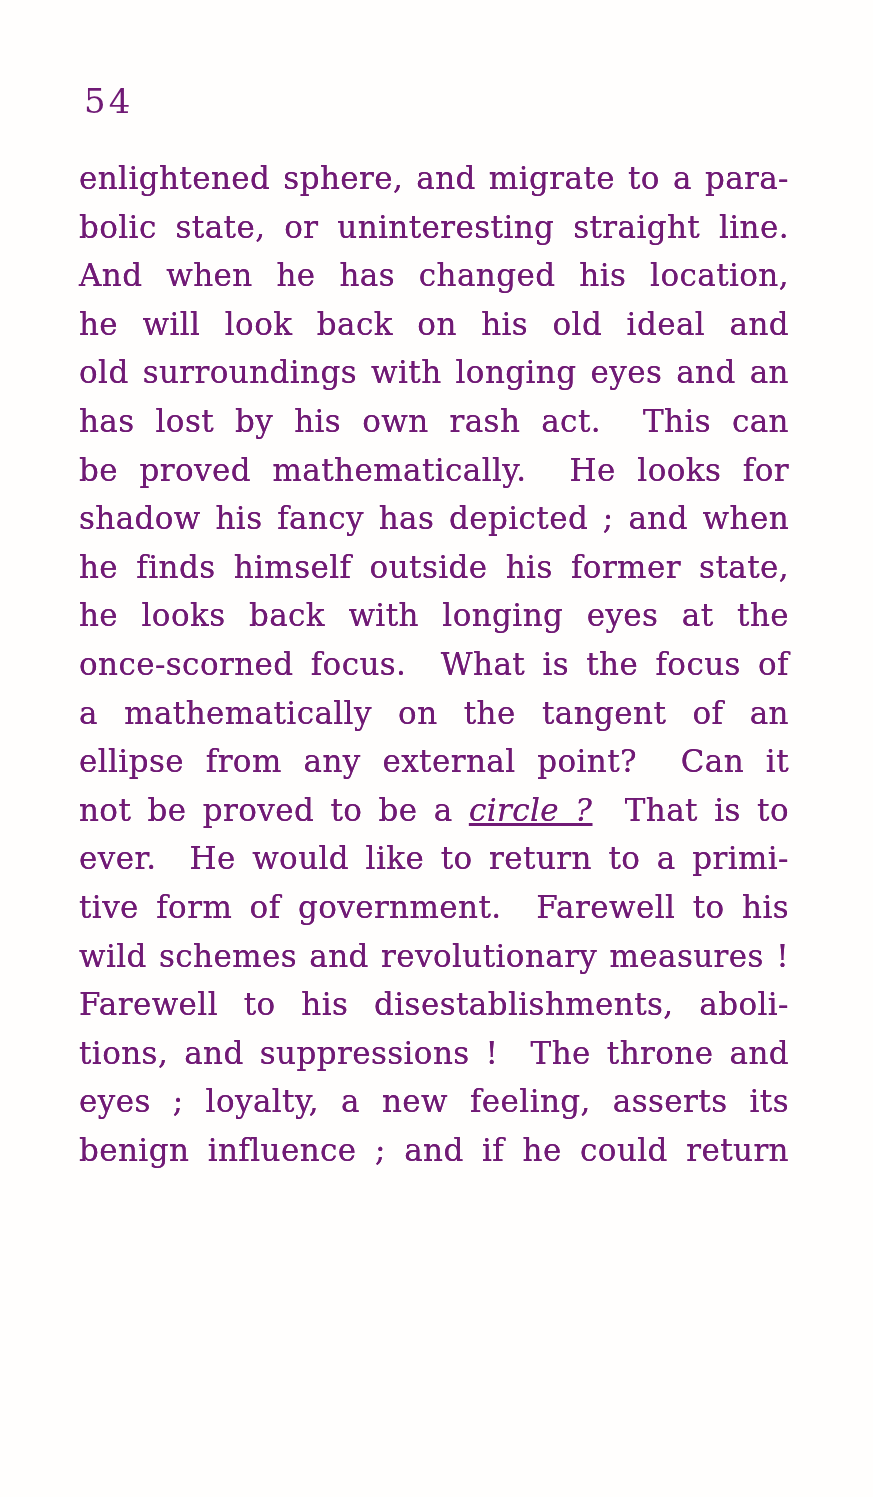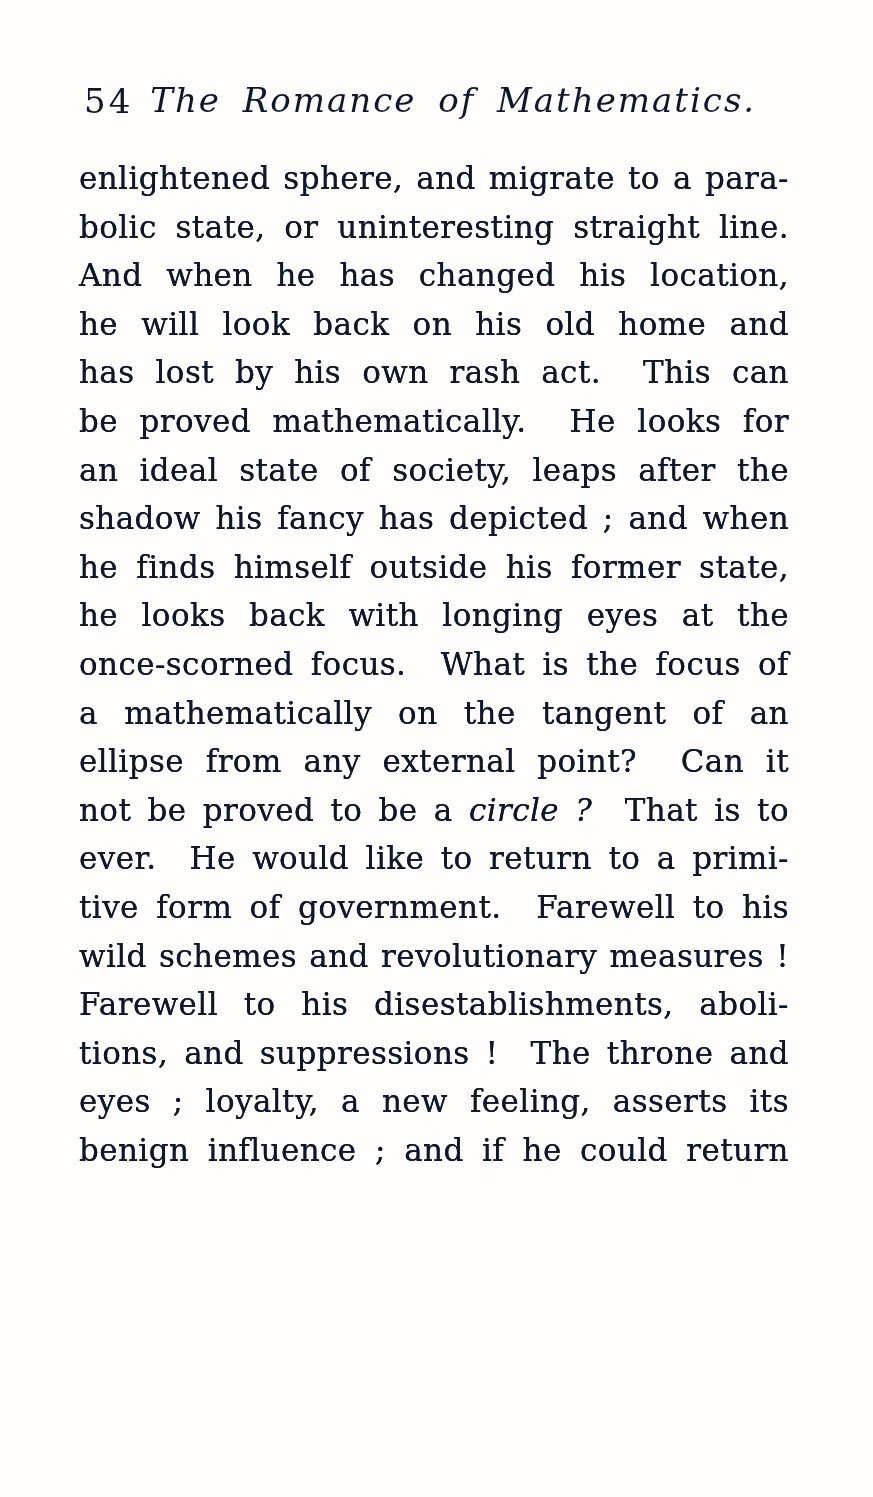--- a/index.html
+++ b/index.html
@@ -5,21 +5,21 @@
   html, body {
     margin: 0;
     padding: 0;
     background: #ffffff;
   }
   .page {
     position: relative;
     width: 873px;
     height: 1497px;
     background: #fffefd;
-    color: #0f172a;
+    color: #701a75;
     font-family: "DejaVu Serif", "Liberation Serif", serif;
     overflow: hidden;
   }
   .running-head {
     position: absolute;
     top: 78px;
     left: 80px;
     width: 710px;
     height: 46px;
     font-size: 34px;
@@ -53,38 +53,38 @@
     text-shadow: 0 0 0.5px currentColor; 
   }
   .line {
     text-align: justify;
     text-align-last: justify;
     text-justify: inter-word;
     height: 48.6px;
   }
   .italic {
     font-style: italic;
+    text-decoration: underline;
   }
 </style>
 </head>
 <body>
 
 <div class="page">
   <header class="running-head">
     <span class="pagenum">54</span>
-    <span class="running-title">The Romance of Mathematics.</span>
   </header>
   <main class="body-text">
       <div class="line"><span>enlightened sphere, and migrate to a para-</span></div>
       <div class="line"><span>bolic state, or uninteresting straight line.</span></div>
       <div class="line"><span>And when he has changed his location,</span></div>
-      <div class="line"><span>he will look back on his old home and</span></div>
+      <div class="line"><span>he will look back on his old ideal and</span></div>
+      <div class="line"><span>old surroundings with longing eyes and an</span></div>
       <div class="line"><span>has lost by his own rash act.&nbsp; This can</span></div>
       <div class="line"><span>be proved mathematically.&nbsp; He looks for</span></div>
-      <div class="line"><span>an ideal state of society, leaps after the</span></div>
       <div class="line"><span>shadow his fancy has depicted ; and when</span></div>
       <div class="line"><span>he finds himself outside his former state,</span></div>
       <div class="line"><span>he looks back with longing eyes at the</span></div>
       <div class="line"><span>once-scorned focus.&nbsp; What is the focus of</span></div>
       <div class="line"><span>a mathematically on the tangent of an</span></div>
       <div class="line"><span>ellipse from any external point?&nbsp; Can it</span></div>
       <div class="line"><span>not be proved to be a </span><span class="italic">circle ?</span><span>&nbsp; That is to</span></div>
       <div class="line"><span>ever.&nbsp; He would like to return to a primi-</span></div>
       <div class="line"><span>tive form of government.&nbsp; Farewell to his</span></div>
       <div class="line"><span>wild schemes and revolutionary measures !</span></div>

